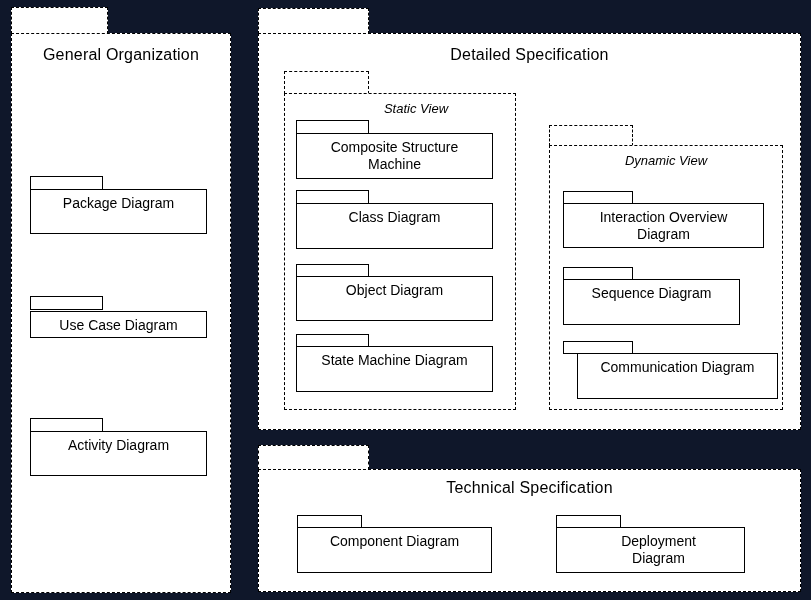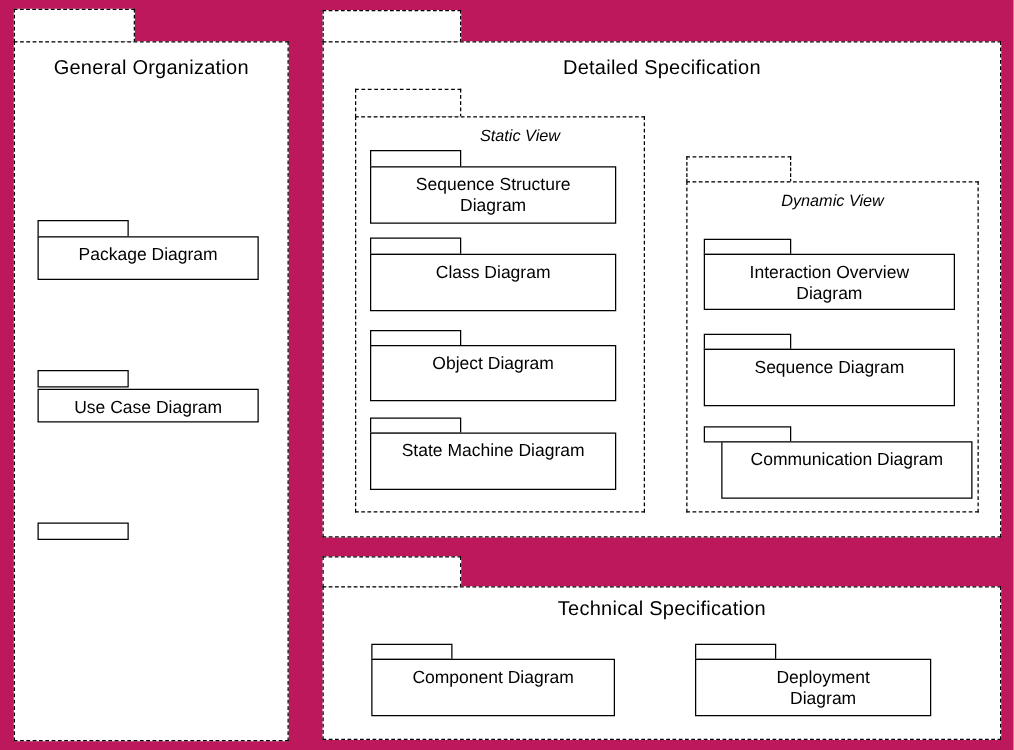--- a/index.html
+++ b/index.html
@@ -2,21 +2,21 @@
 <html><head>
 <meta charset="utf-8">
 <style>
   * { margin: 0; padding: 0; box-sizing: border-box; }
   html, body { background: #ffffff; }
   body { font-family: "Liberation Sans", sans-serif; color: #000; }
   .canvas {
     position: relative;
     width: 811px;
     height: 600px;
-    background: #be185d;
+    background: #0f172a;
     overflow: hidden;
   }
   .tab, .pkgbody {
     position: absolute;
     background: #ffffff;
     border: 1px solid #000;
   }
   .dashed { border-style: dashed; }
   .pkgbody { text-align: center; }
   .title-lg {
@@ -42,44 +42,47 @@
 <body>
 
 <div class="canvas">
 
   <div class="tab dashed" style="left:11px; top:7px; width:97px; height:27px;"></div>
   <div class="pkgbody dashed" style="left:11px; top:33px; width:220px; height:560px;">
     <span class="title-lg">General Organization</span>
   </div>
 
   <div class="tab" style="left:30px; top:176px; width:73px; height:14px;"></div>
-  <div class="pkgbody" style="left:30px; top:189px; width:177px; height:35px;">
+  <div class="pkgbody" style="left:30px; top:189px; width:177px; height:45px;">
     <span class="label">Package Diagram</span>
   </div>
 
   <div class="tab" style="left:30px; top:296px; width:73px; height:14px;"></div>
   <div class="pkgbody" style="left:30px; top:311px; width:177px; height:27px;">
     <span class="label">Use Case Diagram</span>
   </div>
 
   <div class="tab" style="left:30px; top:418px; width:73px; height:14px;"></div>
+  <div class="pkgbody" style="left:30px; top:431px; width:177px; height:45px;">
+    <span class="label">Activity Diagram</span>
+  </div>
 
   <div class="tab dashed" style="left:258px; top:8px; width:111px; height:26px;"></div>
   <div class="pkgbody dashed" style="left:258px; top:33px; width:543px; height:397px;">
     <span class="title-lg">Detailed Specification</span>
   </div>
 
   <div class="tab dashed" style="left:284px; top:71px; width:85px; height:23px;"></div>
   <div class="pkgbody dashed" style="left:284px; top:93px; width:232px; height:317px;padding-left:32px;">
     <span class="title-view">Static View</span>
   </div>
 
   <div class="tab" style="left:296px; top:120px; width:73px; height:14px;"></div>
   <div class="pkgbody" style="left:296px; top:133px; width:197px; height:46px;">
-    <span class="label">Sequence Structure Diagram</span>
+    <span class="label">Composite Structure Machine</span>
   </div>
 
   <div class="tab" style="left:296px; top:190px; width:73px; height:14px;"></div>
   <div class="pkgbody" style="left:296px; top:203px; width:197px; height:46px;">
     <span class="label">Class Diagram</span>
   </div>
 
   <div class="tab" style="left:296px; top:264px; width:73px; height:13px;"></div>
   <div class="pkgbody" style="left:296px; top:276px; width:197px; height:45px;">
     <span class="label">Object Diagram</span>
@@ -94,21 +97,21 @@
   <div class="pkgbody dashed" style="left:549px; top:145px; width:234px; height:265px;">
     <span class="title-view">Dynamic View</span>
   </div>
 
   <div class="tab" style="left:563px; top:191px; width:70px; height:13px;"></div>
   <div class="pkgbody" style="left:563px; top:203px; width:201px; height:45px;">
     <span class="label">Interaction Overview Diagram</span>
   </div>
 
   <div class="tab" style="left:563px; top:267px; width:70px; height:13px;"></div>
-  <div class="pkgbody" style="left:563px; top:279px; width:201px; height:46px;">
+  <div class="pkgbody" style="left:563px; top:279px; width:177px; height:46px;">
     <span class="label">Sequence Diagram</span>
   </div>
 
   <div class="tab" style="left:563px; top:341px; width:70px; height:13px;"></div>
   <div class="pkgbody" style="left:563px; top:353px; width:201px; height:46px;margin-left:14px;">
     <span class="label">Communication Diagram</span>
   </div>
 
   <div class="tab dashed" style="left:258px; top:445px; width:111px; height:25px;"></div>
   <div class="pkgbody dashed" style="left:258px; top:469px; width:543px; height:123px;text-align:center;">

